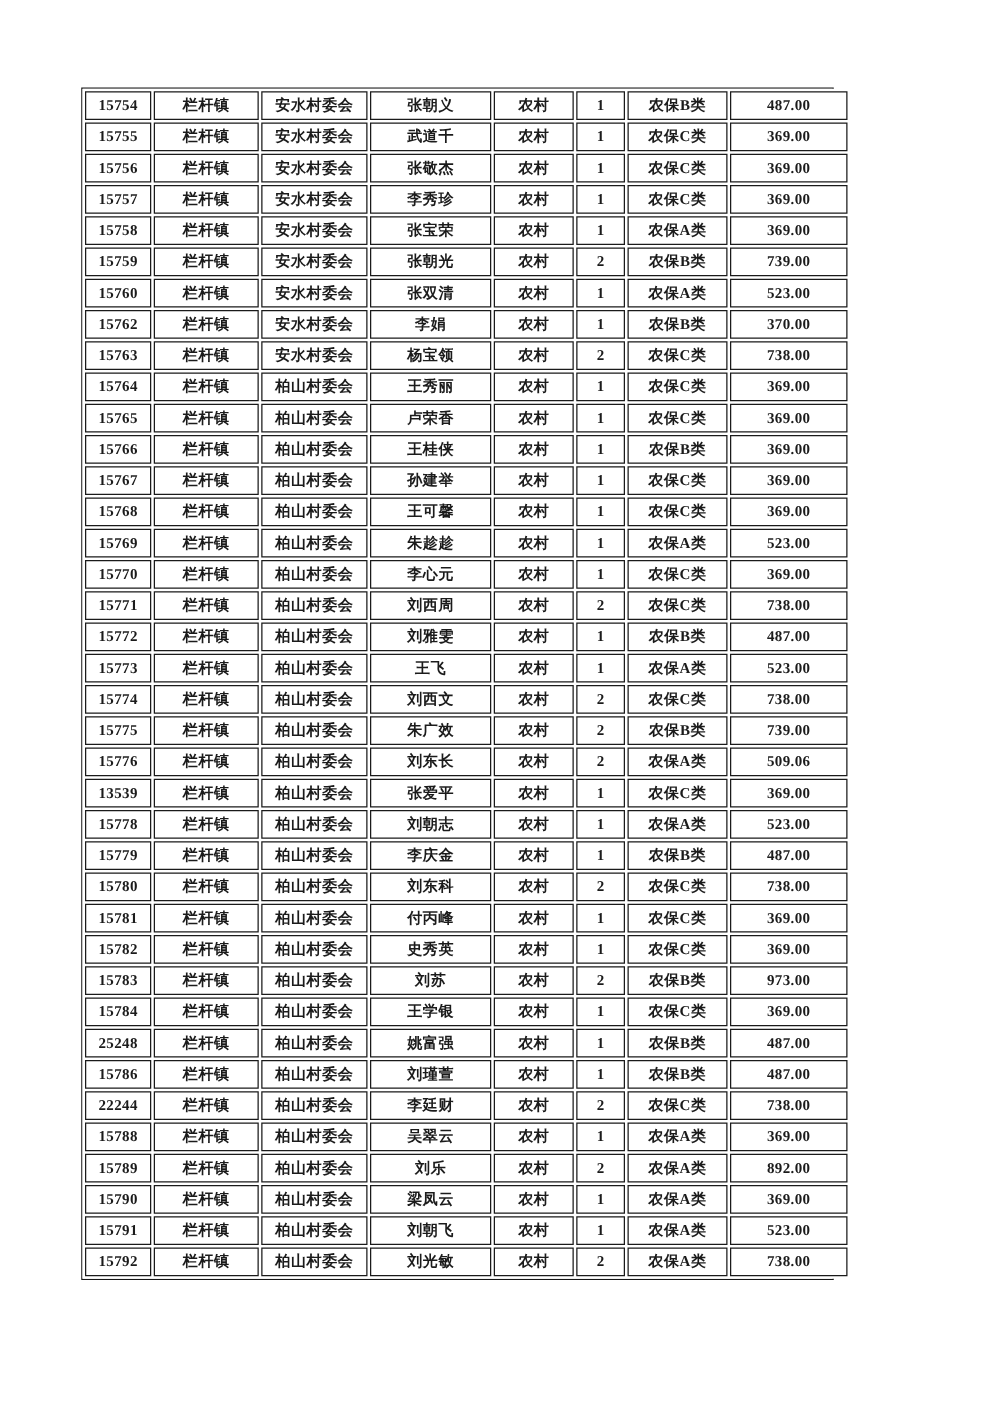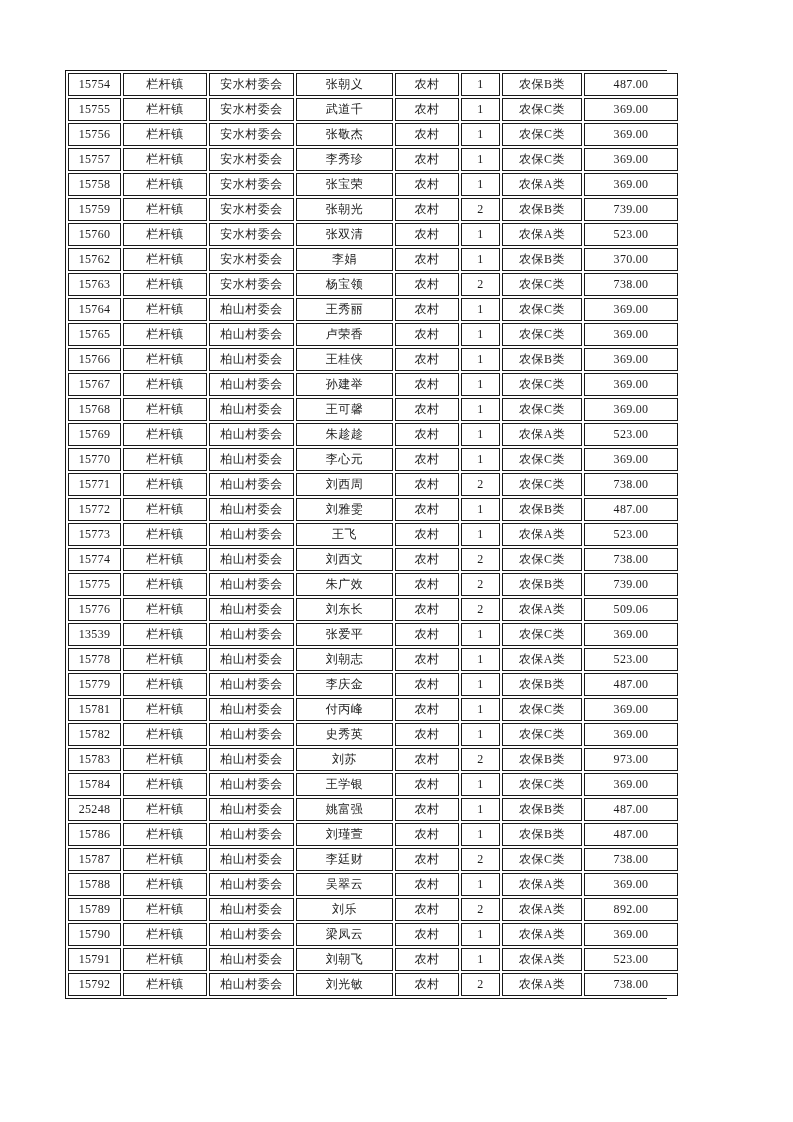--- a/index.html
+++ b/index.html
@@ -8,20 +8,21 @@
     background: #ffffff;
   }
   .page {
     position: relative;
     width: 793px;
     height: 1122px;
     background: #ffffff;
     overflow: hidden;
     font-family: "Liberation Serif", "DejaVu Serif", serif;
     color: #1b1b1b;
+    font-weight: bold;
   }
   .table-frame {
     position: absolute;
     left: 65px;
     top: 70px;
     width: 600px;
     border: 1px solid #161616;
   }
   table.roster {
     width: 100%;
@@ -307,20 +308,30 @@
             <td class="num">15779</td>
             <td>栏杆镇</td>
             <td>柏山村委会</td>
             <td>李庆金</td>
             <td>农村</td>
             <td class="num">1</td>
             <td>农保B类</td>
             <td class="num">487.00</td>
           </tr>
           <tr>
+            <td class="num">15780</td>
+            <td>栏杆镇</td>
+            <td>柏山村委会</td>
+            <td>刘东科</td>
+            <td>农村</td>
+            <td class="num">2</td>
+            <td>农保C类</td>
+            <td class="num">738.00</td>
+          </tr>
+          <tr>
             <td class="num">15781</td>
             <td>栏杆镇</td>
             <td>柏山村委会</td>
             <td>付丙峰</td>
             <td>农村</td>
             <td class="num">1</td>
             <td>农保C类</td>
             <td class="num">369.00</td>
           </tr>
           <tr>
@@ -367,21 +378,21 @@
             <td class="num">15786</td>
             <td>栏杆镇</td>
             <td>柏山村委会</td>
             <td>刘瑾萱</td>
             <td>农村</td>
             <td class="num">1</td>
             <td>农保B类</td>
             <td class="num">487.00</td>
           </tr>
           <tr>
-            <td class="num">15787</td>
+            <td class="num">22244</td>
             <td>栏杆镇</td>
             <td>柏山村委会</td>
             <td>李廷财</td>
             <td>农村</td>
             <td class="num">2</td>
             <td>农保C类</td>
             <td class="num">738.00</td>
           </tr>
           <tr>
             <td class="num">15788</td>

